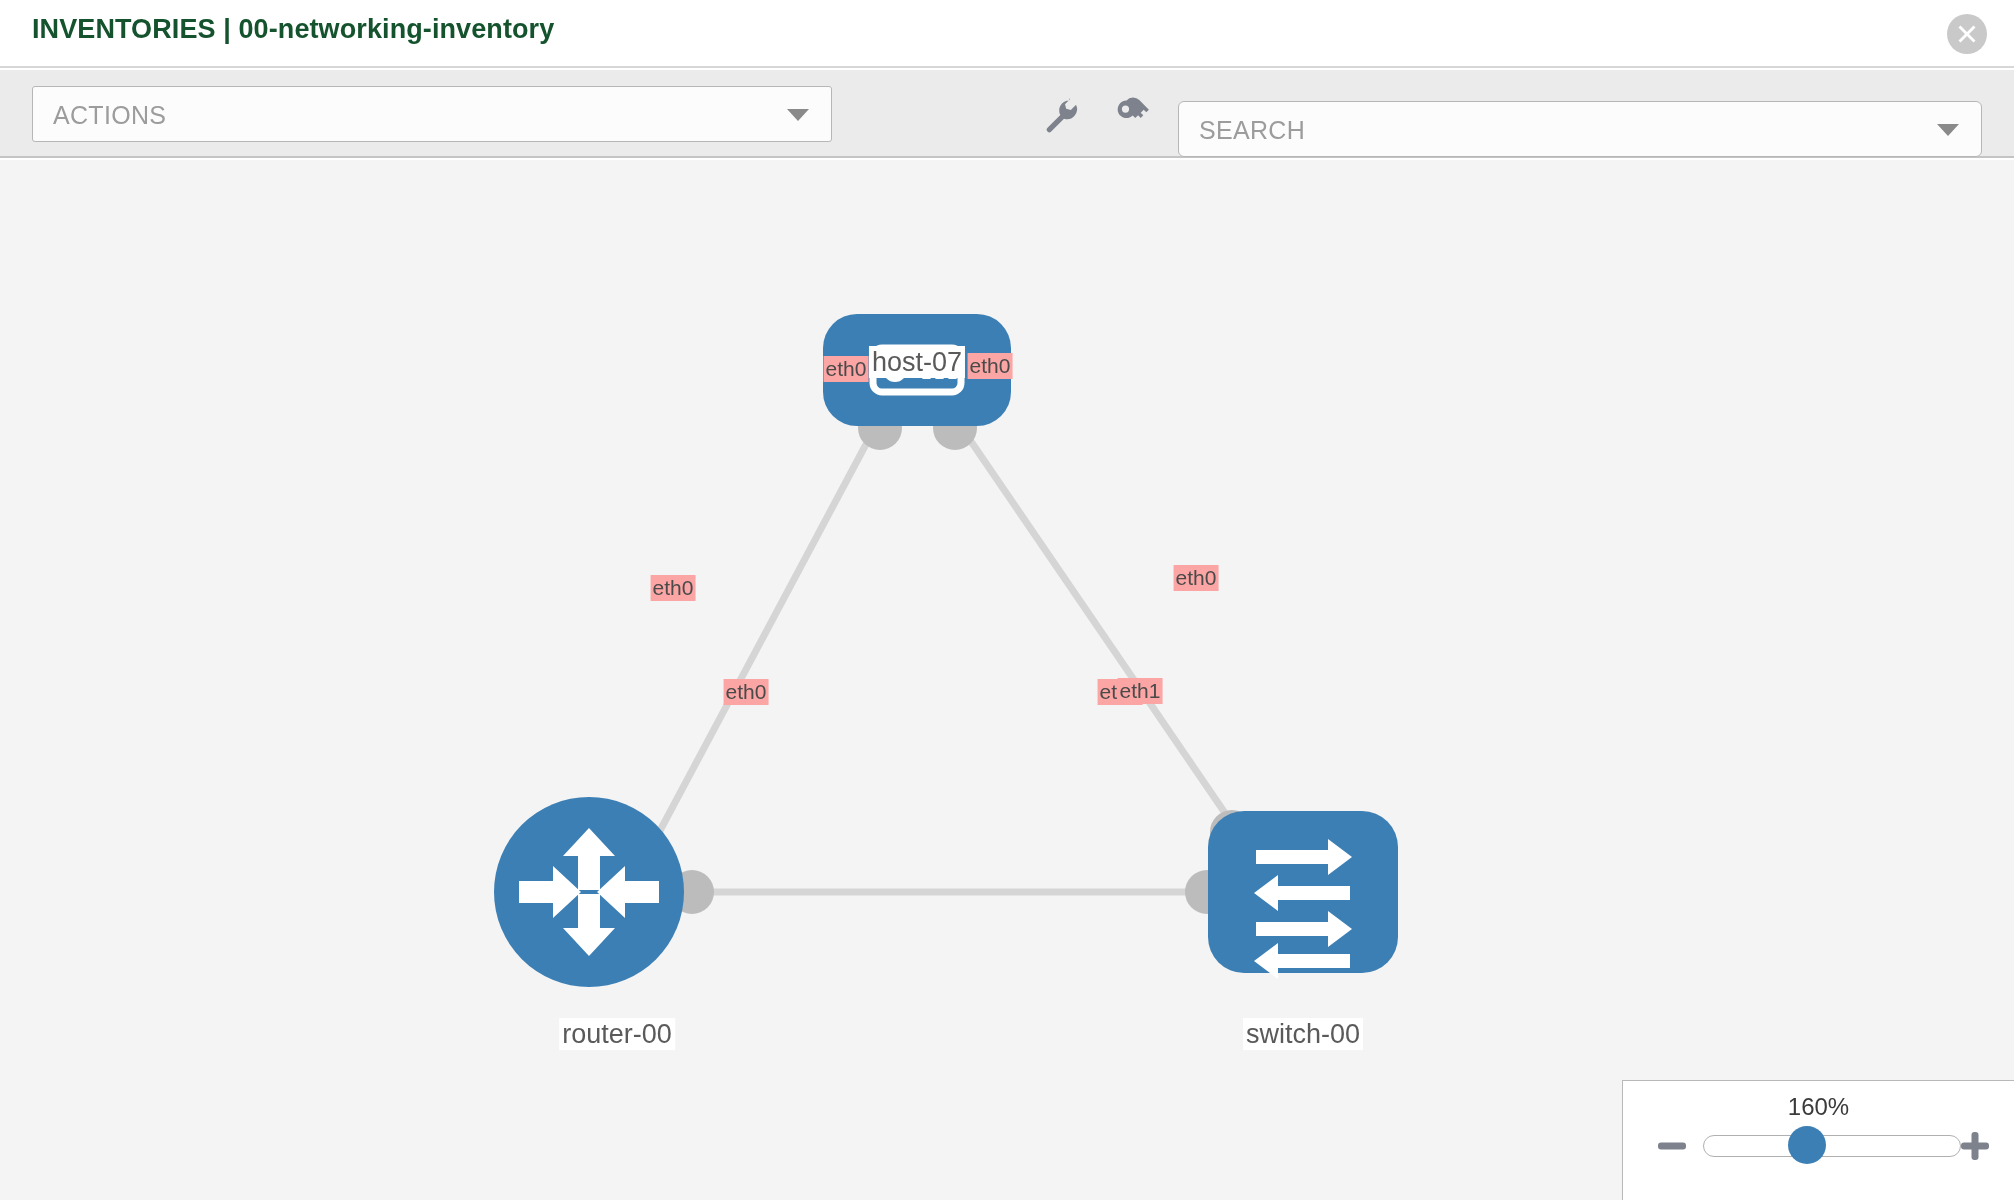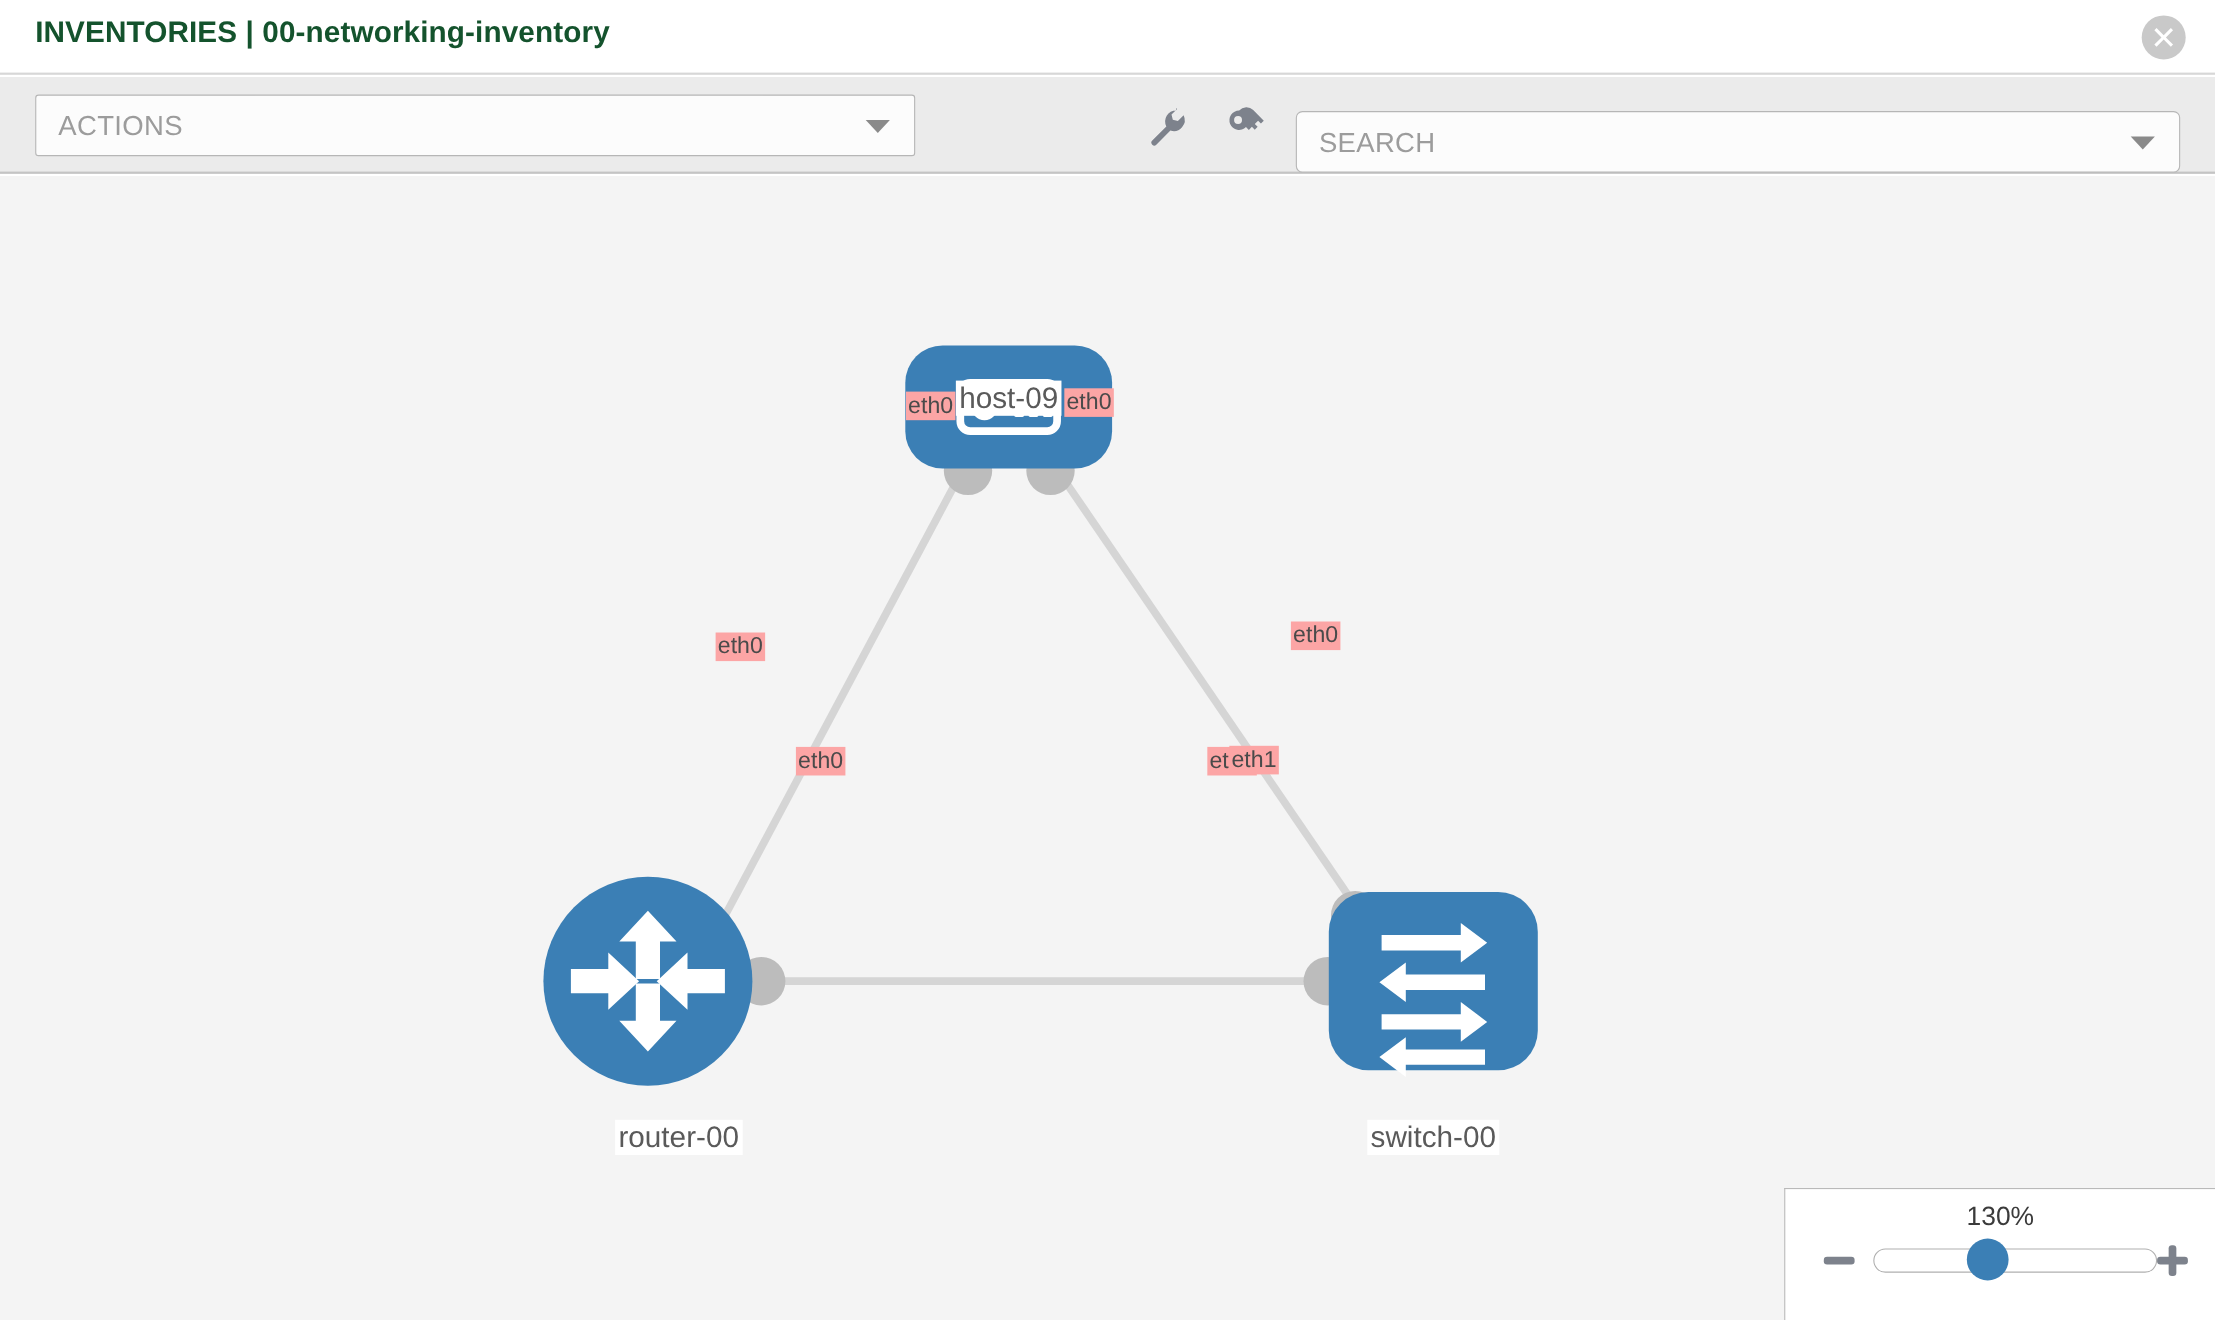--- a/index.html
+++ b/index.html
@@ -279,37 +279,37 @@
 
           <path d="M1350 726 h-72 v-11 l-24 18 24 18 v-11 h72 z"></path>
 
           <path d="M1256 762 h72 v-11 l24 18 -24 18 v-11 h-72 z"></path>
 
           <path d="M1350 794 h-72 v-11 l-24 18 24 18 v-11 h72 z"></path>
         </g>
       </g>
     </svg>
 
-    <div class="node-label" style="left:917px; top:186px;">host-09</div>
+    <div class="node-label" style="left:917px; top:186px;">host-07</div>
     <div class="node-label" style="left:589px; top:858px;margin-left:28px;">router-00</div>
     <div class="node-label" style="left:1303px; top:858px;">switch-00</div>
 
     <div class="iface-label" style="left:846px; top:196px;">eth0</div>
     <div class="iface-label" style="left:990px; top:193px;">eth0</div>
 
     <div class="iface-label" style="left:673px; top:415px;">eth0</div>
     <div class="iface-label" style="left:1196px; top:405px;">eth0</div>
 
     <div class="iface-label" style="left:746px; top:519px;">eth0</div>
     <div class="iface-label" style="left:1120px; top:519px;">eth0</div>
     <div class="iface-label" style="left:1140px; top:518px;">eth1</div>
   </div>
 
   <div class="zoom-panel">
-    <div class="zoom-level">130%</div>
+    <div class="zoom-level">160%</div>
 
     <div class="zoom-minus">
       <svg width="34" height="34" viewBox="0 0 34 34" aria-hidden="true">
         <rect x="3" y="13.5" width="28" height="7" rx="3" fill="#7d828c"></rect>
       </svg>
     </div>
 
     <div class="zoom-track"></div>
     <div class="zoom-thumb"></div>
 

